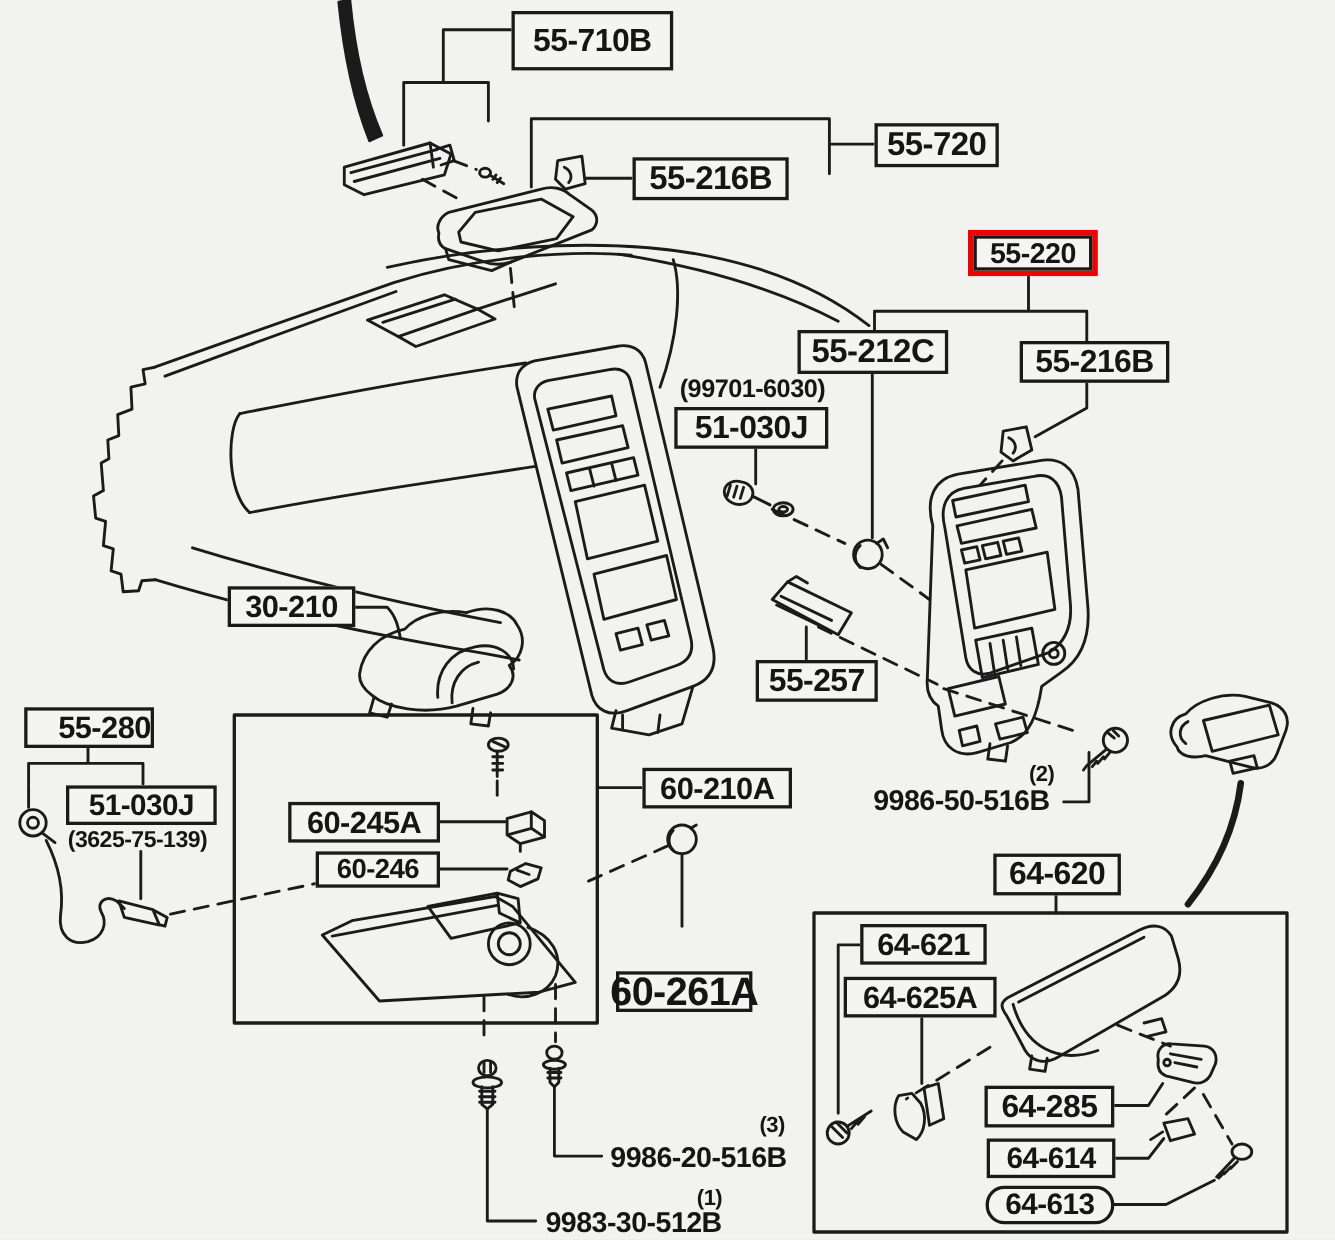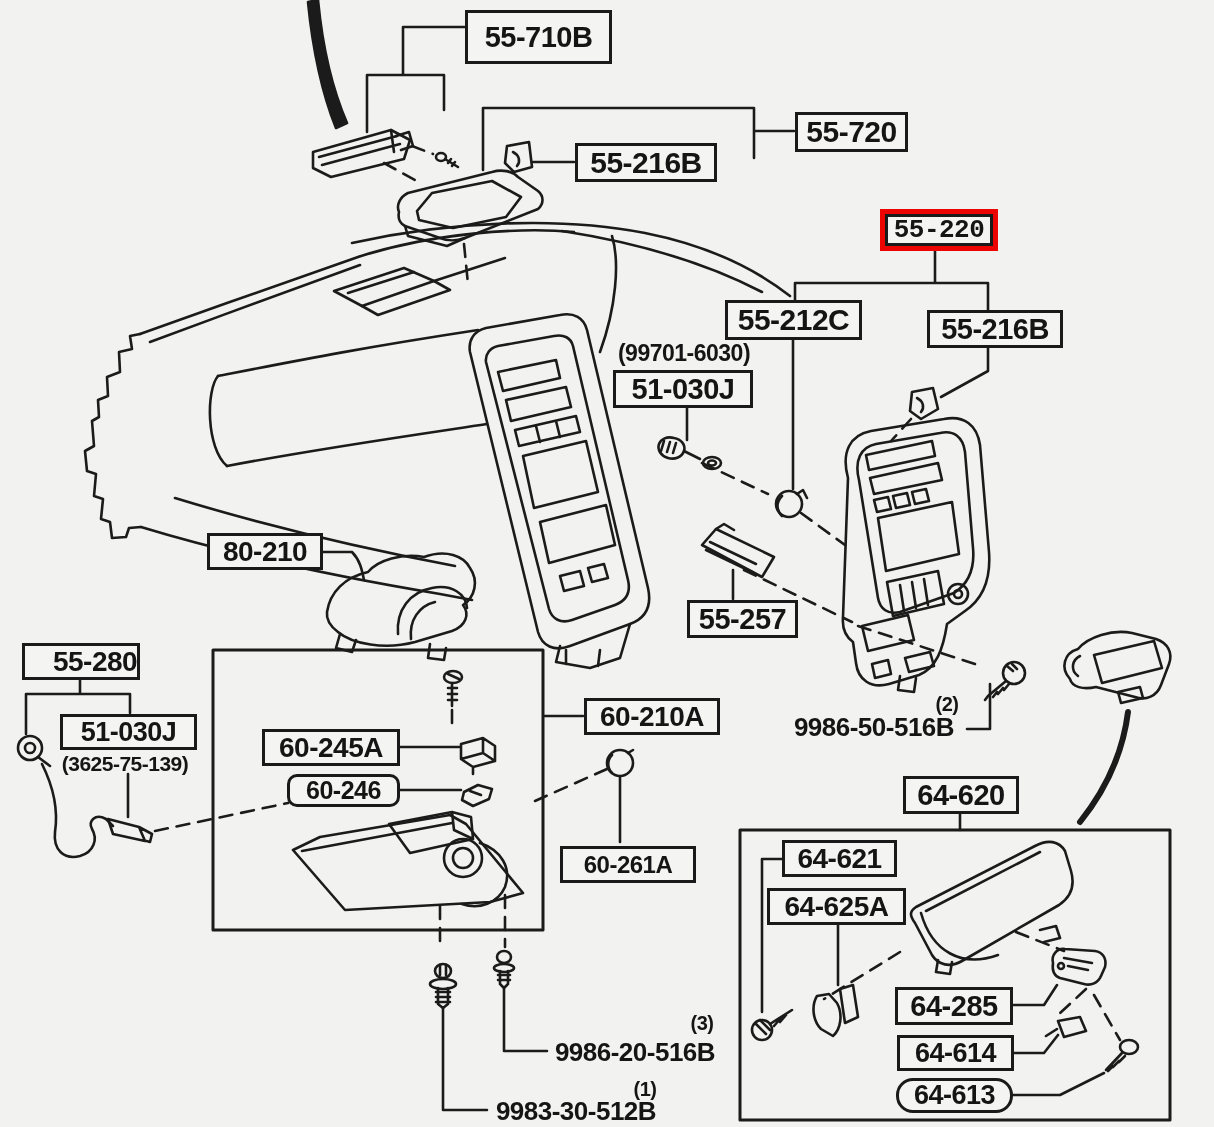--- a/index.html
+++ b/index.html
@@ -247,35 +247,35 @@
     <path d="M 1086,989 L 1058,1015"></path>
     <path d="M 1094,995 L 1120,1040"></path>
   </g>
 </svg>
 
 <div id="labels">
       <div class="lbl boxed" style="font-size: 29px; left: 465px; top: 10px; width: 147px; height: 54px; box-sizing: border-box;">55-710B</div>
       <div class="lbl boxed" style="font-size: 30px; left: 795px; top: 112px; width: 113px; height: 40px; box-sizing: border-box;">55-720</div>
       <div class="lbl boxed" style="font-size: 30px; left: 575px; top: 143px; width: 142px; height: 39px; box-sizing: border-box;">55-216B</div>
       <div class="hlwrap" style="border-color: rgb(236, 4, 0); left: 880px; top: 209px; width: 118px; height: 42px; box-sizing: border-box;">
-        <div class="inner" style="font-size: 26px; font-family: Liberation Mono, monospace;">55-220</div>
+        <div class="inner" style="font-size: 26px;">55-220</div>
       </div>
       <div class="lbl boxed" style="font-size: 30px; left: 725px; top: 300px; width: 137px; height: 40px; box-sizing: border-box;">55-212C</div>
       <div class="lbl boxed" style="font-size: 29px; left: 927px; top: 310px; width: 136px; height: 38px; box-sizing: border-box;">55-216B</div>
       <div class="lbl plain" style="font-size: 23px; left: 604px; top: 340px; width: 160px; height: 27px; box-sizing: border-box;">(99701-6030)</div>
       <div class="lbl boxed" style="font-size: 29px; left: 613px; top: 370px; width: 140px; height: 38px; box-sizing: border-box;">51-030J</div>
-      <div class="lbl boxed" style="font-size: 28px; left: 207px; top: 533px; width: 116px; height: 37px; box-sizing: border-box;">80-210</div>
+      <div class="lbl boxed" style="font-size: 28px; left: 207px; top: 533px; width: 116px; height: 37px; box-sizing: border-box;">30-210</div>
       <div class="lbl boxed" style="font-size: 29px; left: 687px; top: 600px; width: 111px; height: 38px; box-sizing: border-box;">55-257</div>
       <div class="lbl boxed" style="font-size: 28px; left: 22px; top: 643px; width: 118px; height: 37px; box-sizing: border-box; padding-left: 28px;">55-280</div>
       <div class="lbl boxed" style="font-size: 27px; left: 60px; top: 714px; width: 137px; height: 36px; box-sizing: border-box;">51-030J</div>
       <div class="lbl plain" style="font-size: 21px; left: 40px; top: 751px; width: 170px; height: 24px; box-sizing: border-box;">(3625-75-139)</div>
       <div class="lbl boxed" style="font-size: 28px; left: 584px; top: 698px; width: 136px; height: 37px; box-sizing: border-box;">60-210A</div>
       <div class="lbl boxed" style="font-size: 28px; left: 262px; top: 729px; width: 138px; height: 37px; box-sizing: border-box;">60-245A</div>
-      <div class="lbl boxed" style="font-size: 25px; left: 287px; top: 774px; width: 113px; height: 33px; box-sizing: border-box; border-radius: 10px;">60-246</div>
-      <div class="lbl boxed" style="font-size: 24px; left: 560px; top: 846px; width: 136px; height: 37px; box-sizing: border-box;">60-261A</div>
+      <div class="lbl boxed" style="font-size: 25px; left: 287px; top: 774px; width: 113px; height: 33px; box-sizing: border-box;">60-246</div>
+      <div class="lbl boxed" style="font-size: 36px; left: 560px; top: 883px; width: 124px; height: 37px; box-sizing: border-box;">60-261A</div>
       <div class="lbl plain" style="font-size: 20px; left: 928px; top: 692px; width: 38px; height: 23px; box-sizing: border-box;">(2)</div>
       <div class="lbl plain" style="font-size: 26px; left: 780px; top: 712px; width: 188px; height: 30px; box-sizing: border-box;">9986-50-516B</div>
       <div class="lbl boxed" style="font-size: 29px; left: 903px; top: 776px; width: 116px; height: 38px; box-sizing: border-box;">64-620</div>
       <div class="lbl boxed" style="font-size: 28px; left: 782px; top: 840px; width: 115px; height: 37px; box-sizing: border-box;">64-621</div>
       <div class="lbl boxed" style="font-size: 28px; left: 767px; top: 888px; width: 139px; height: 37px; box-sizing: border-box;">64-625A</div>
       <div class="lbl boxed" style="font-size: 29px; left: 895px; top: 987px; width: 118px; height: 38px; box-sizing: border-box; text-align: right;">64-285</div>
       <div class="lbl boxed" style="font-size: 27px; left: 897px; top: 1035px; width: 117px; height: 36px; box-sizing: border-box;">64-614</div>
       <div class="lbl boxed" style="font-size: 27px; left: 896px; top: 1078px; width: 117px; height: 35px; box-sizing: border-box; border-radius: 17px;">64-613</div>
       <div class="lbl plain" style="font-size: 20px; left: 685px; top: 1011px; width: 34px; height: 23px; box-sizing: border-box;">(3)</div>
       <div class="lbl plain" style="font-size: 26px; left: 546px; top: 1037px; width: 178px; height: 30px; box-sizing: border-box;">9986-20-516B</div>

